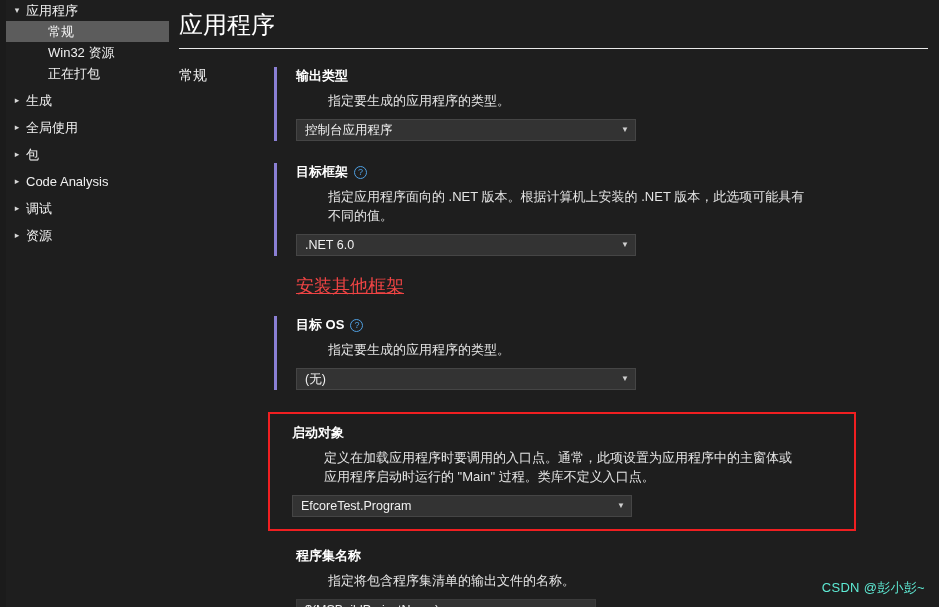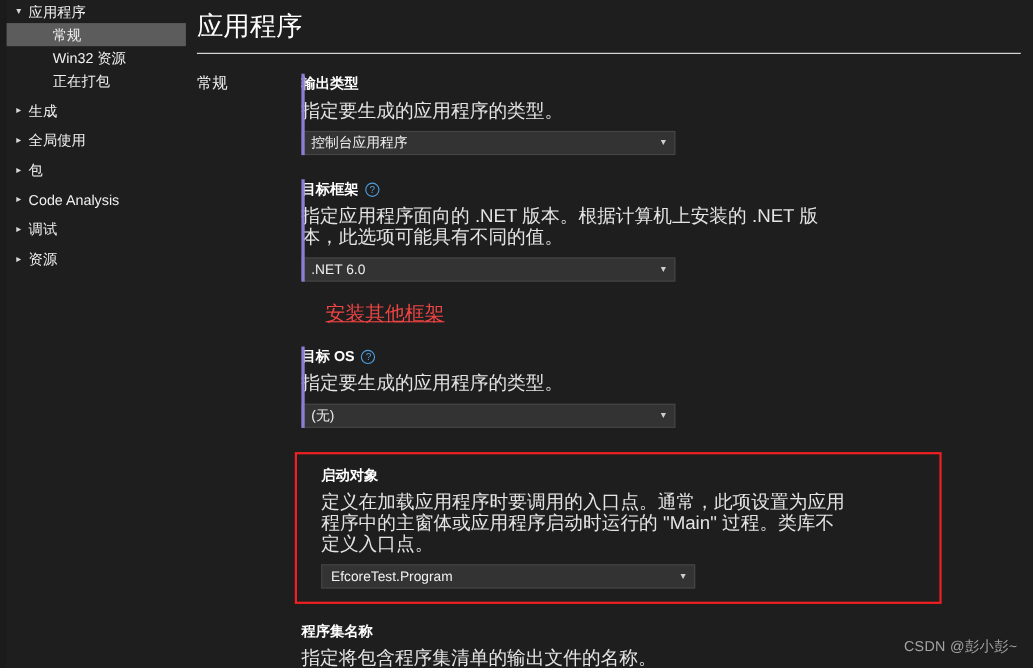--- a/index.html
+++ b/index.html
@@ -107,20 +107,21 @@
   }
   .settings-col {
     flex: 1 1 auto;
     position: relative;
     padding-right: 10px;
   }
 
   
   .setting {
     position: relative;
+    padding-left: 22px;
     margin-bottom: 22px;
   }
   .accent-bar {
     position: absolute;
     left: 0;
     top: 0;
     bottom: 0;
     width: 3px;
     background: #8a7fd4;
   }
@@ -141,25 +142,26 @@
     color: #4f9fe0;
     font-size: 9px;
     align-items: center;
     justify-content: center;
     box-sizing: border-box;
     line-height: 1;
     font-weight: normal;
     cursor: pointer;
   }
   .setting-desc {
-    font-size: 17px;
+    font-size: 13px;
     color: #e4e4e4;
     line-height: 19px;
     max-width: 480px;
     margin-bottom: 9px;
+    margin-left: 32px;
   }
   .combo {
     width: 340px;
     height: 22px;
     background: #333333;
     border: 1px solid #454545;
     box-sizing: border-box;
     display: flex;
     align-items: center;
     padding: 0 6px 0 8px;
@@ -205,21 +207,21 @@
     width: 562px;
     box-sizing: content-box;
     margin-bottom: 16px;
   }
 
   .watermark {
     position: absolute;
     right: 14px;
     bottom: 10px;
     font-size: 13px;
-    color: #a3a3a3;
+    color: #5eead4;
     letter-spacing: .3px;
     pointer-events: none;
   }
 </style>
 </head>
 <body>
 
 <div id="app">
 
   <div class="sidebar">

